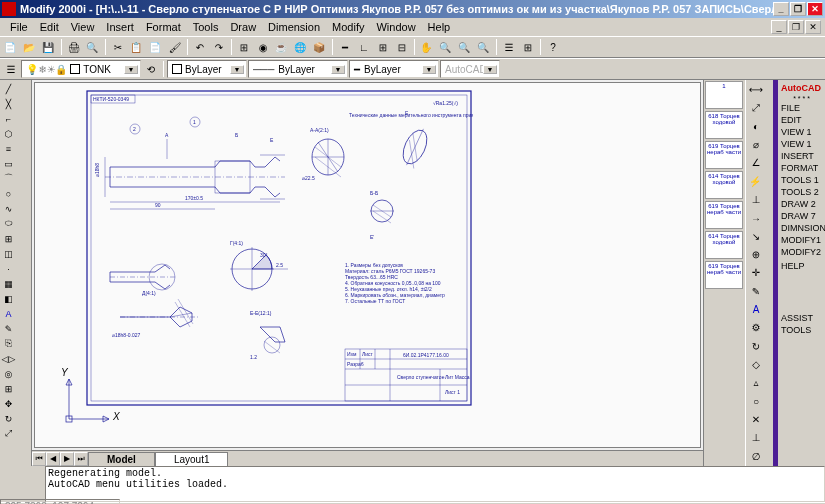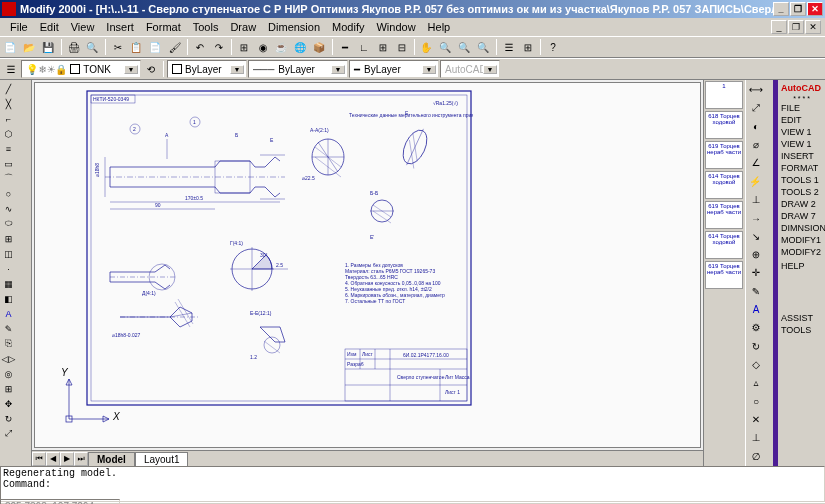--- a/index.html
+++ b/index.html
@@ -26,23 +26,23 @@
 .drawing { position: absolute; left: 50px; top: 4px; width: 388px; height: 322px; }
 .right-panel1 { width: 42px; background: #d4d0c8; border-left: 1px solid #808080; padding: 1px; }
 .thumb { width: 38px; height: 28px; background: #fff; border: 1px solid #999; margin-bottom: 2px; font-size: 6px; text-align: center; overflow: hidden; padding: 1px; color: #00a; cursor: pointer; }
 .right-panel2 { width: 28px; background: #d4d0c8; border-left: 1px solid #fff; display: flex; flex-direction: column; padding: 1px; gap: 1px; }
 .right-panel3 { width: 52px; background: #d4d0c8; border-left: 5px solid #4c1d95; padding: 1px; font-size: 9px; }
 .r3-item { padding: 1px 2px; cursor: pointer; white-space: nowrap; }
 .r3-head { font-weight: bold; color: #c00; font-size: 9px; padding: 2px; }
 .ucs { position: absolute; left: 26px; bottom: 14px; }
 .sheet-tabs { height: 16px; background: #d4d0c8; display: flex; align-items: center; font-size: 10px; border-top: 1px solid #808080; }
 .sheet-nav { width: 14px; height: 14px; border: 1px outset #fff; text-align: center; line-height: 12px; font-size: 8px; cursor: pointer; }
-.sheet-tab { padding: 1px 8px; background: #fff; border: 1px solid #808080; border-bottom: none; cursor: pointer; }
+.sheet-tab { padding: 1px 18px; background: #fff; border: 1px solid #808080; border-bottom: none; cursor: pointer; }
 .sheet-tab.active { background: #d4d0c8; font-weight: bold; }
-.cmdline { background: #fff; border: 1px inset #d4d0c8; height: 36px; font-family: "Courier New", monospace; font-size: 10px; padding: 1px 2px; overflow: hidden; line-height: 11px; }
+.cmdline { background: #fff; border: 1px inset #d4d0c8; height: 36px; font-family: "Courier New", monospace; font-size: 10px; padding: 1px 2px; overflow: hidden; line-height: 11px; margin-left: 45px; }
 .statusbar { background: #d4d0c8; height: 18px; display: flex; align-items: center; font-size: 10px; border-top: 1px solid #fff; }
 .status-coord { width: 120px; border: 1px inset #d4d0c8; padding: 1px 4px; margin-right: 4px; color: #888; }
 svg { width: 100%; height: 100%; }
 svg line, svg rect, svg circle, svg path, svg ellipse { stroke: #1a1a9a; fill: none; stroke-width: 0.7; }
 svg text { fill: #1a1a9a; font-size: 5px; font-family: Arial; }
 svg .thin { stroke-width: 0.4; }
 svg .frame { stroke: #1a1a9a; stroke-width: 1.2; }
 svg .hatch { stroke: #1a1a9a; stroke-width: 0.3; }
 </style>
 </head>
@@ -383,19 +383,19 @@
     <div class="r3-item"></div>
     <div class="r3-item">HELP</div>
     <div style="height:40px"></div>
     <div class="r3-item">ASSIST</div>
     <div class="r3-item">TOOLS</div>
   </div>
 </div>
 
 <div class="cmdline">
   <div>Regenerating model.</div>
-  <div>Command:</div>
+  <div>AutoCAD menu utilities loaded.</div>
 </div>
 
 <div class="statusbar">
   <div class="status-coord">825.7363, 107.7264, 0.0000</div>
 
 </div>
 
 </body></html>

